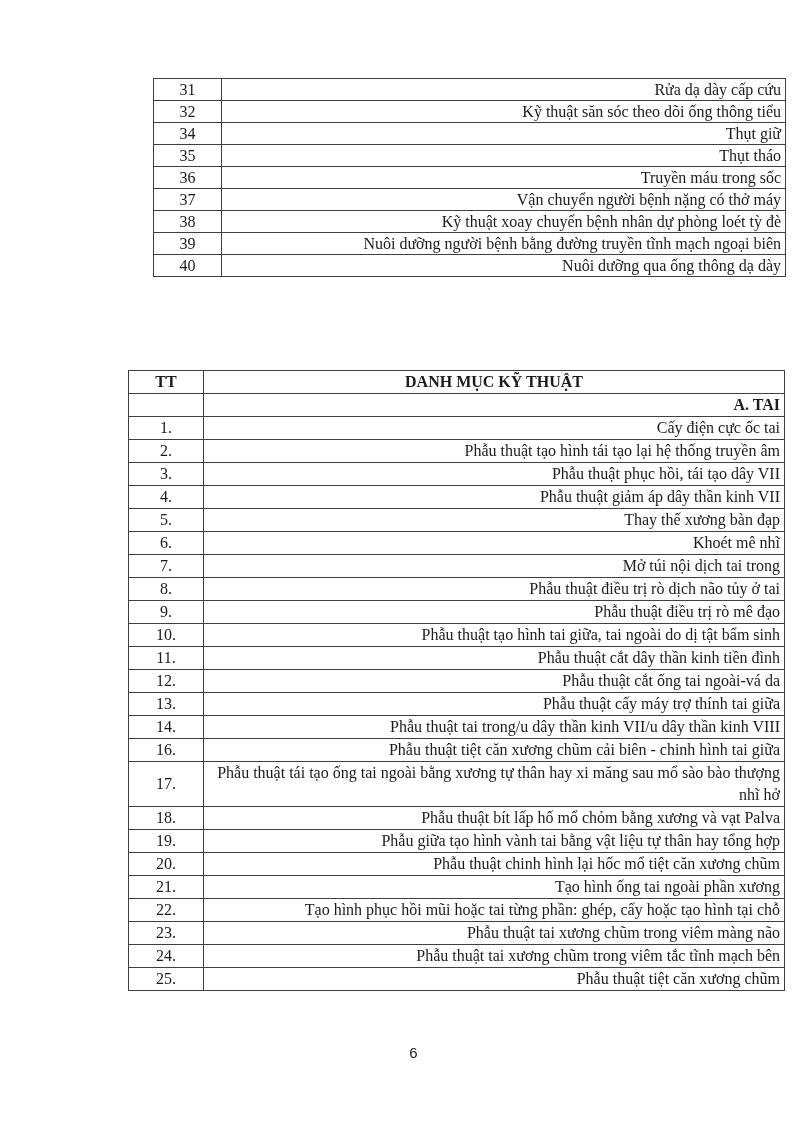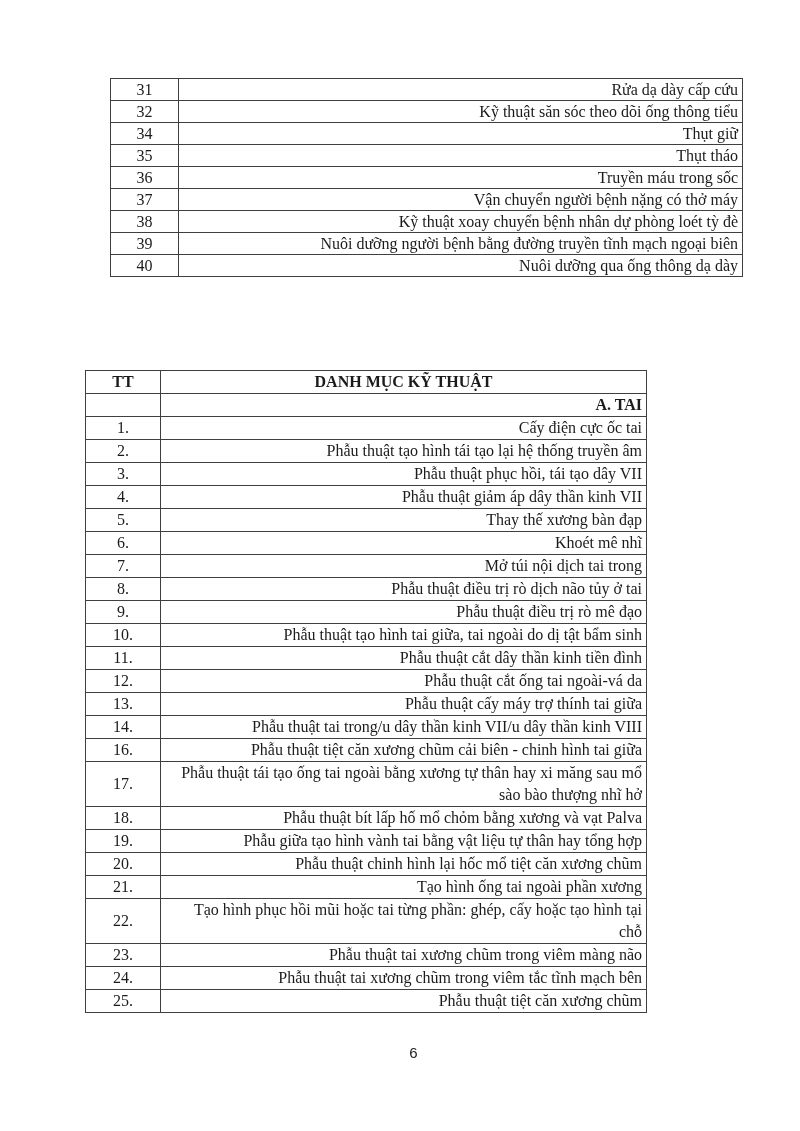--- a/index.html
+++ b/index.html
@@ -11,32 +11,33 @@
     background: #ffffff;
     font-family: "Liberation Serif", "DejaVu Serif", serif;
     color: #1b1b1b;
     overflow: hidden;
   }
   table {
     border-collapse: collapse;
     table-layout: fixed;
     position: absolute;
     font-size: 16px;
+    margin-left: 43px;
   }
   td, th {
     border: 1px solid #3f3f3f;
     padding: 0 2px;
     vertical-align: middle;
     overflow: hidden;
   }
   
   .t1 { left: 110px; top: 78px; width: 633px; }
   .t1 td { height: 21px; line-height: 21px; }
   
-  .t2 { left: 85px; top: 370px; width: 562px; }
+  .t2 { left: 85px; top: 370px; width: 657px; }
   .t2 td, .t2 th { height: 22px; line-height: 22px; }
   .t2 thead th { font-weight: bold; text-align: center; }
   col.no1 { width: 68px; }
   col.no2 { width: 75px; }
   td.no { text-align: center; }
   td.txt { text-align: right; padding-left: 9px; padding-right: 4px; }
   tr.section td.txt { font-weight: bold; }
   .heading {
     position: absolute;
     left: 163px;

